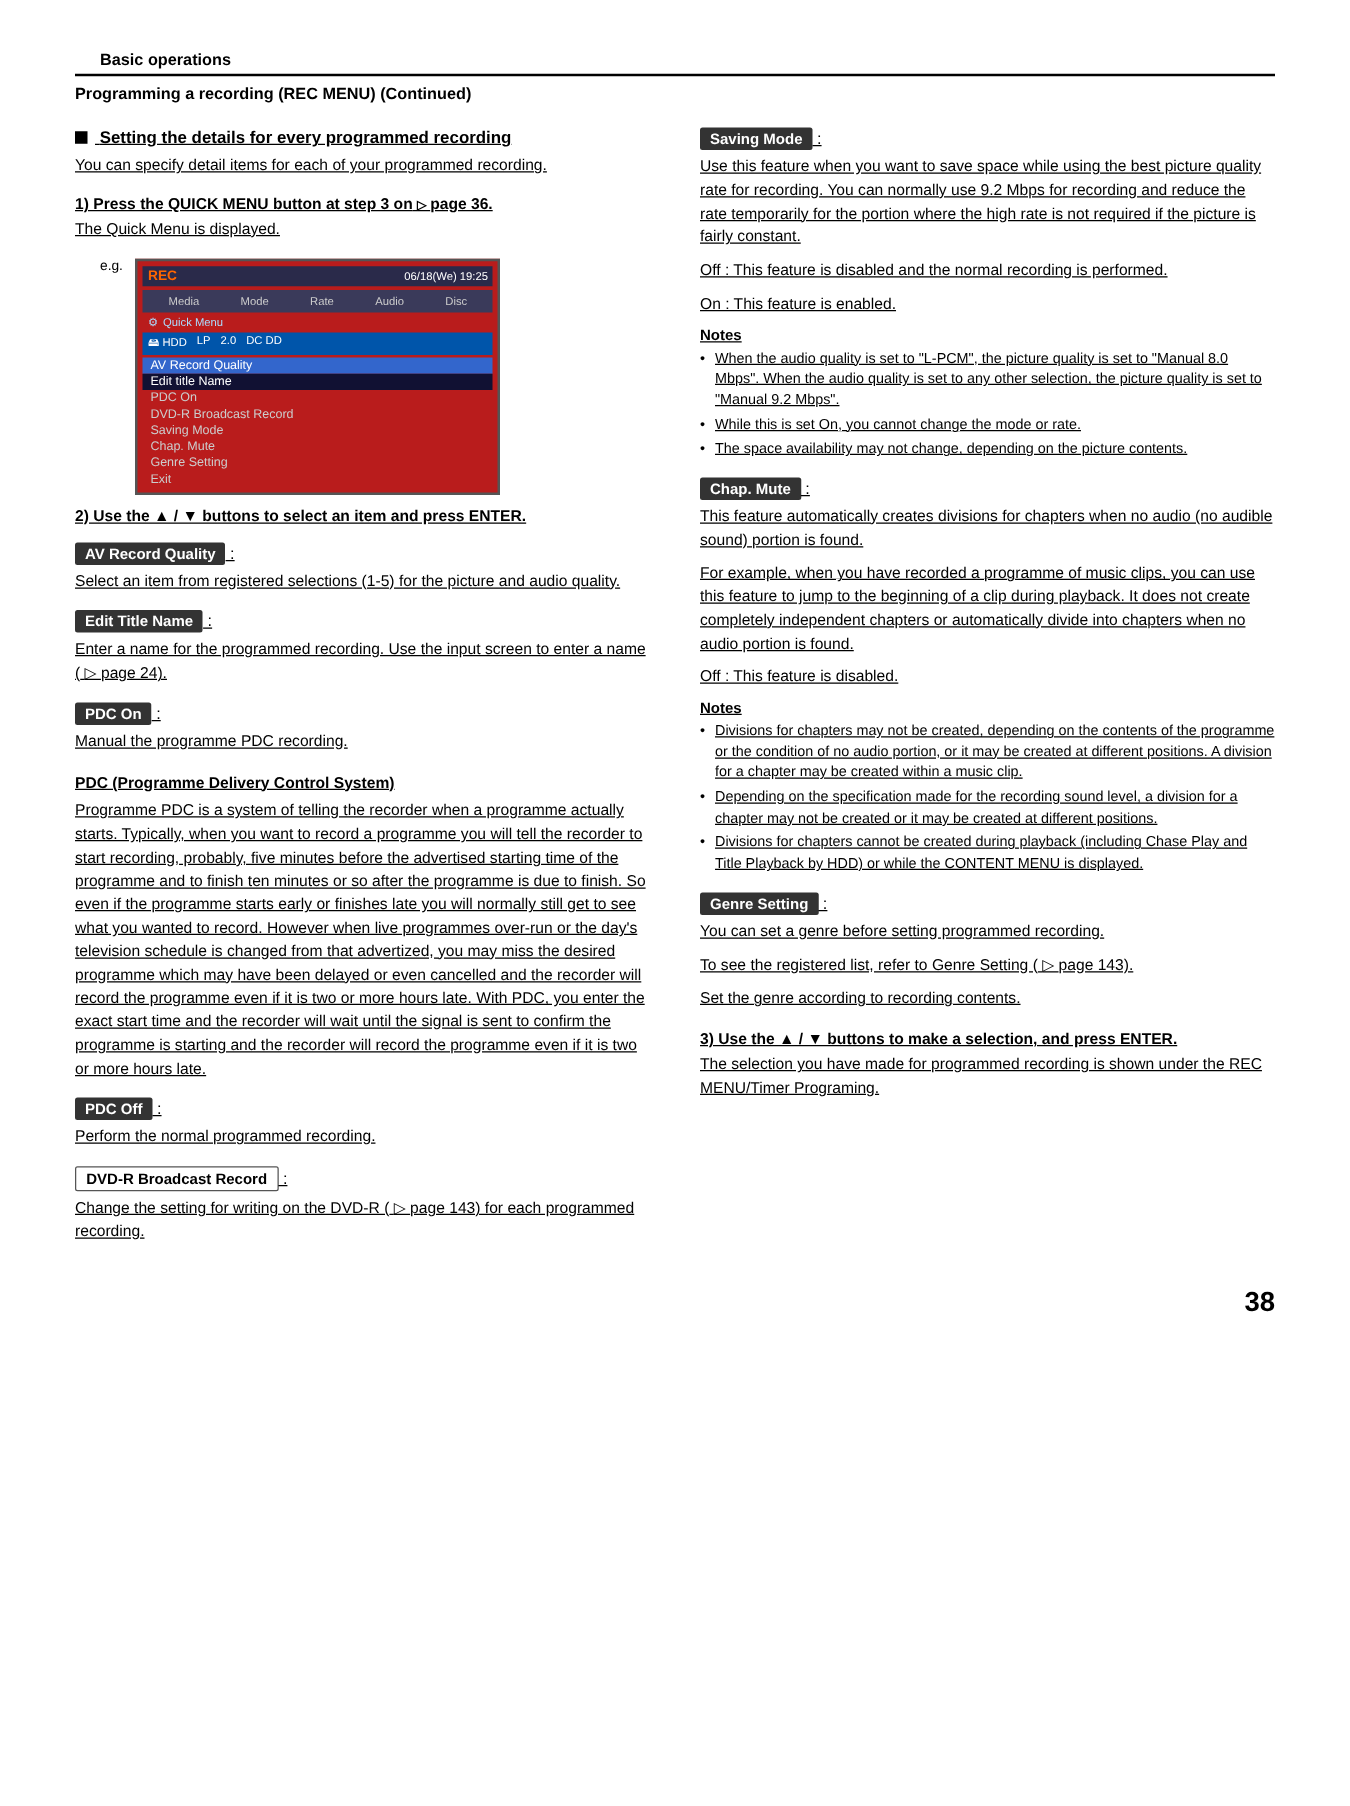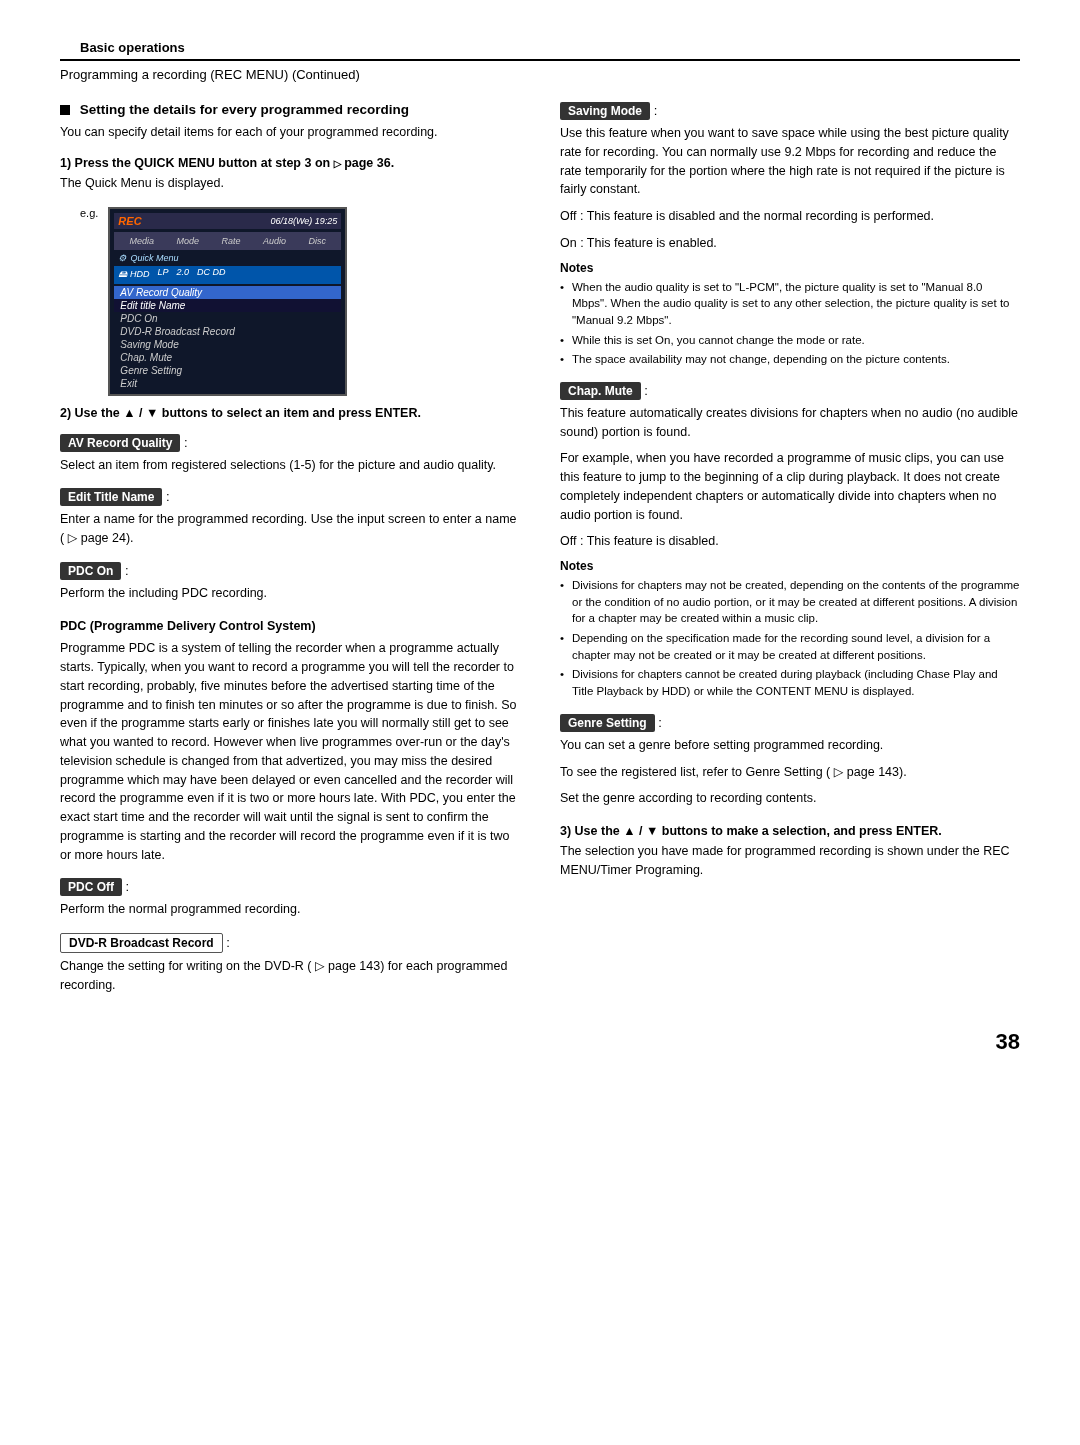--- a/index.html
+++ b/index.html
@@ -17,21 +17,21 @@
       border-bottom: 2px solid #000;
       padding-bottom: 4px;
       margin-bottom: 6px;
     }
     .header-title {
       font-weight: bold;
       font-size: 13px;
       padding-left: 20px;
     }
     .sub-header {
-      font-weight: normal;
+      font-weight: bold;
       font-size: 13px;
       margin-bottom: 20px;
     }
 
     .two-col {
       display: flex;
       gap: 40px;
     }
     .col-left {
       flex: 1;
@@ -72,26 +72,25 @@
       display: flex;
       gap: 6px;
       align-items: flex-start;
     }
     .eg-label {
       font-size: 11px;
       margin-right: 4px;
     }
     .screen {
       border: 2px solid #555;
-      background: #0f172a;
-      color: #fff;
-      width: 239px;
+      background: #b91c1c;
+      color: #fff;
+      width: 292px;
       font-size: 10px;
       padding: 4px;
-      font-style: italic;
     }
     .screen-top-bar {
       display: flex;
       justify-content: space-between;
       align-items: center;
       background: #2a2a4a;
       padding: 2px 4px;
       margin-bottom: 3px;
     }
     .screen-logo {
@@ -209,20 +208,21 @@
       text-align: right;
       margin-top: 20px;
     }
 
     .arrow-right {
       font-size: 10px;
     }
 
     .sub-section {
       margin-bottom: 14px;
+      text-decoration: underline;
     }
   </style>
 </head>
 <body>
 
 <div class="header-section">
   <div class="header-title">Basic operations</div>
 </div>
 <div class="sub-header">Programming a recording (REC MENU) (Continued)</div>
 
@@ -301,21 +301,21 @@
         <span>Enter a name for the programmed recording. Use the input screen to enter a name (</span>
         <span>▷ </span>
         <span>page 24).</span>
       </p>
     </div>
 
     <div class="sub-section">
       <div>
         <span class="badge">PDC On</span><span> :</span>
       </div>
-      <p>Perform the including PDC recording.</p>
+      <p>Manual the programme PDC recording.</p>
     </div>
 
     <div class="sub-section">
       <p class="bold-inline" style="font-weight:bold; margin-bottom:4px;">PDC (Programme Delivery Control System)</p>
       <p>Programme PDC is a system of telling the recorder when a programme actually starts. Typically, when you want to record a programme you will tell the recorder to start recording, probably, five minutes before the advertised starting time of the programme and to finish ten minutes or so after the programme is due to finish. So even if the programme starts early or finishes late you will normally still get to see what you wanted to record. However when live programmes over-run or the day's television schedule is changed from that advertized, you may miss the desired programme which may have been delayed or even cancelled and the recorder will record the programme even if it is two or more hours late. With PDC, you enter the exact start time and the recorder will wait until the signal is sent to confirm the programme is starting and the recorder will record the programme even if it is two or more hours late.</p>
     </div>
 
     <div class="sub-section">
       <div>
         <span class="badge">PDC Off</span><span> :</span>

